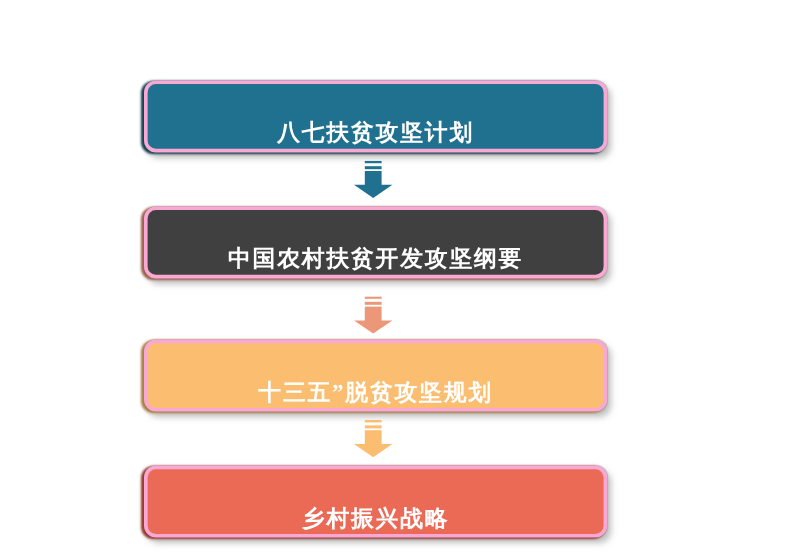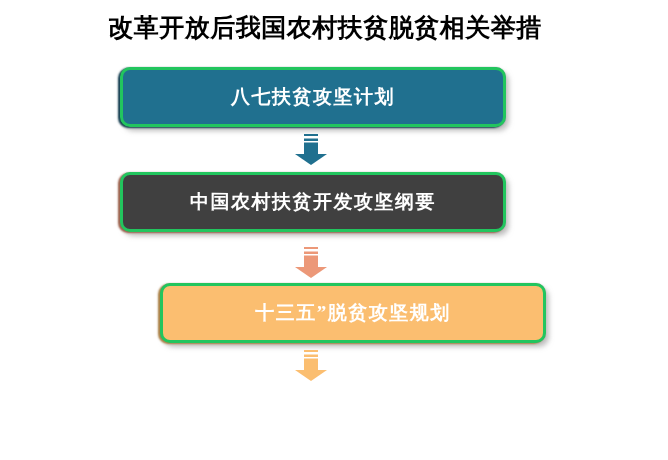--- a/index.html
+++ b/index.html
@@ -23,24 +23,24 @@
     letter-spacing: 0.5px;
     color: #000000;
     white-space: nowrap;
   }
   .step {
     position: absolute;
     left: 120px;
     width: 386px;
     height: 60px;
     box-sizing: border-box;
-    border: 3px solid #22c55e;
+    border: 3px solid #f9a8d4;
     border-radius: 10px;
     display: flex;
-    align-items: center;
+    align-items: flex-end;
     justify-content: center;
     color: #ffffff;
     font-size: 19px;
     font-weight: bold;
     letter-spacing: 1.5px;
     background: #888;
     box-shadow:
       -2px 1px 2px var(--edge, rgba(40,40,40,0.55)),
       3px 4px 5px rgba(140,140,140,0.55),
       0 0 1px rgba(150,150,150,0.6);
@@ -61,21 +61,20 @@
   .arrow-1 { top: 247px; }
   .arrow-2 { top: 350px; }
   .arrow svg { display: block; }
   .arrow svg rect, .arrow svg polygon { fill: currentColor; }
 </style>
 </head>
 <body>
 
 <div class="canvas">
 
-  <h1 class="title">改革开放后我国农村扶贫脱贫相关举措</h1>
 
   <div class="step step-0" style="background: rgb(32, 112, 143); --edge: #143E51;">
     <span>八七扶贫攻坚计划</span>
   </div>
 
   <div class="arrow arrow-0" style="color: rgb(32, 112, 143);">
     <svg viewBox="0 0 34 32" width="34" height="32" aria-hidden="true">
       <rect x="10" y="0" width="14" height="2"></rect>
       <rect x="10" y="4.5" width="14" height="2.5"></rect>
       <rect x="10" y="8.5" width="14" height="12"></rect>
@@ -89,27 +88,30 @@
 
   <div class="arrow arrow-1" style="color: rgb(236, 152, 120);">
     <svg viewBox="0 0 34 32" width="34" height="32" aria-hidden="true">
       <rect x="10" y="0" width="14" height="2"></rect>
       <rect x="10" y="4.5" width="14" height="2.5"></rect>
       <rect x="10" y="8.5" width="14" height="12"></rect>
       <polygon points="1,20 33,20 17,31"></polygon>
     </svg>
   </div>
 
-  <div class="step step-2" style="background: rgb(251, 190, 112); margin-left: 40px; --edge: #A97F43;">
+  <div class="step step-2" style="background: rgb(251, 190, 112); --edge: #A97F43;">
     <span>十三五”脱贫攻坚规划</span>
   </div>
 
   <div class="arrow arrow-2" style="color: rgb(251, 190, 112);">
     <svg viewBox="0 0 34 32" width="34" height="32" aria-hidden="true">
       <rect x="10" y="0" width="14" height="2"></rect>
       <rect x="10" y="4.5" width="14" height="2.5"></rect>
       <rect x="10" y="8.5" width="14" height="12"></rect>
       <polygon points="1,20 33,20 17,31"></polygon>
     </svg>
   </div>
 
+  <div class="step step-3" style="background: rgb(235, 106, 86); --edge: #93392B;">
+    <span>乡村振兴战略</span>
+  </div>
 
 </div>
 
 </body></html>

